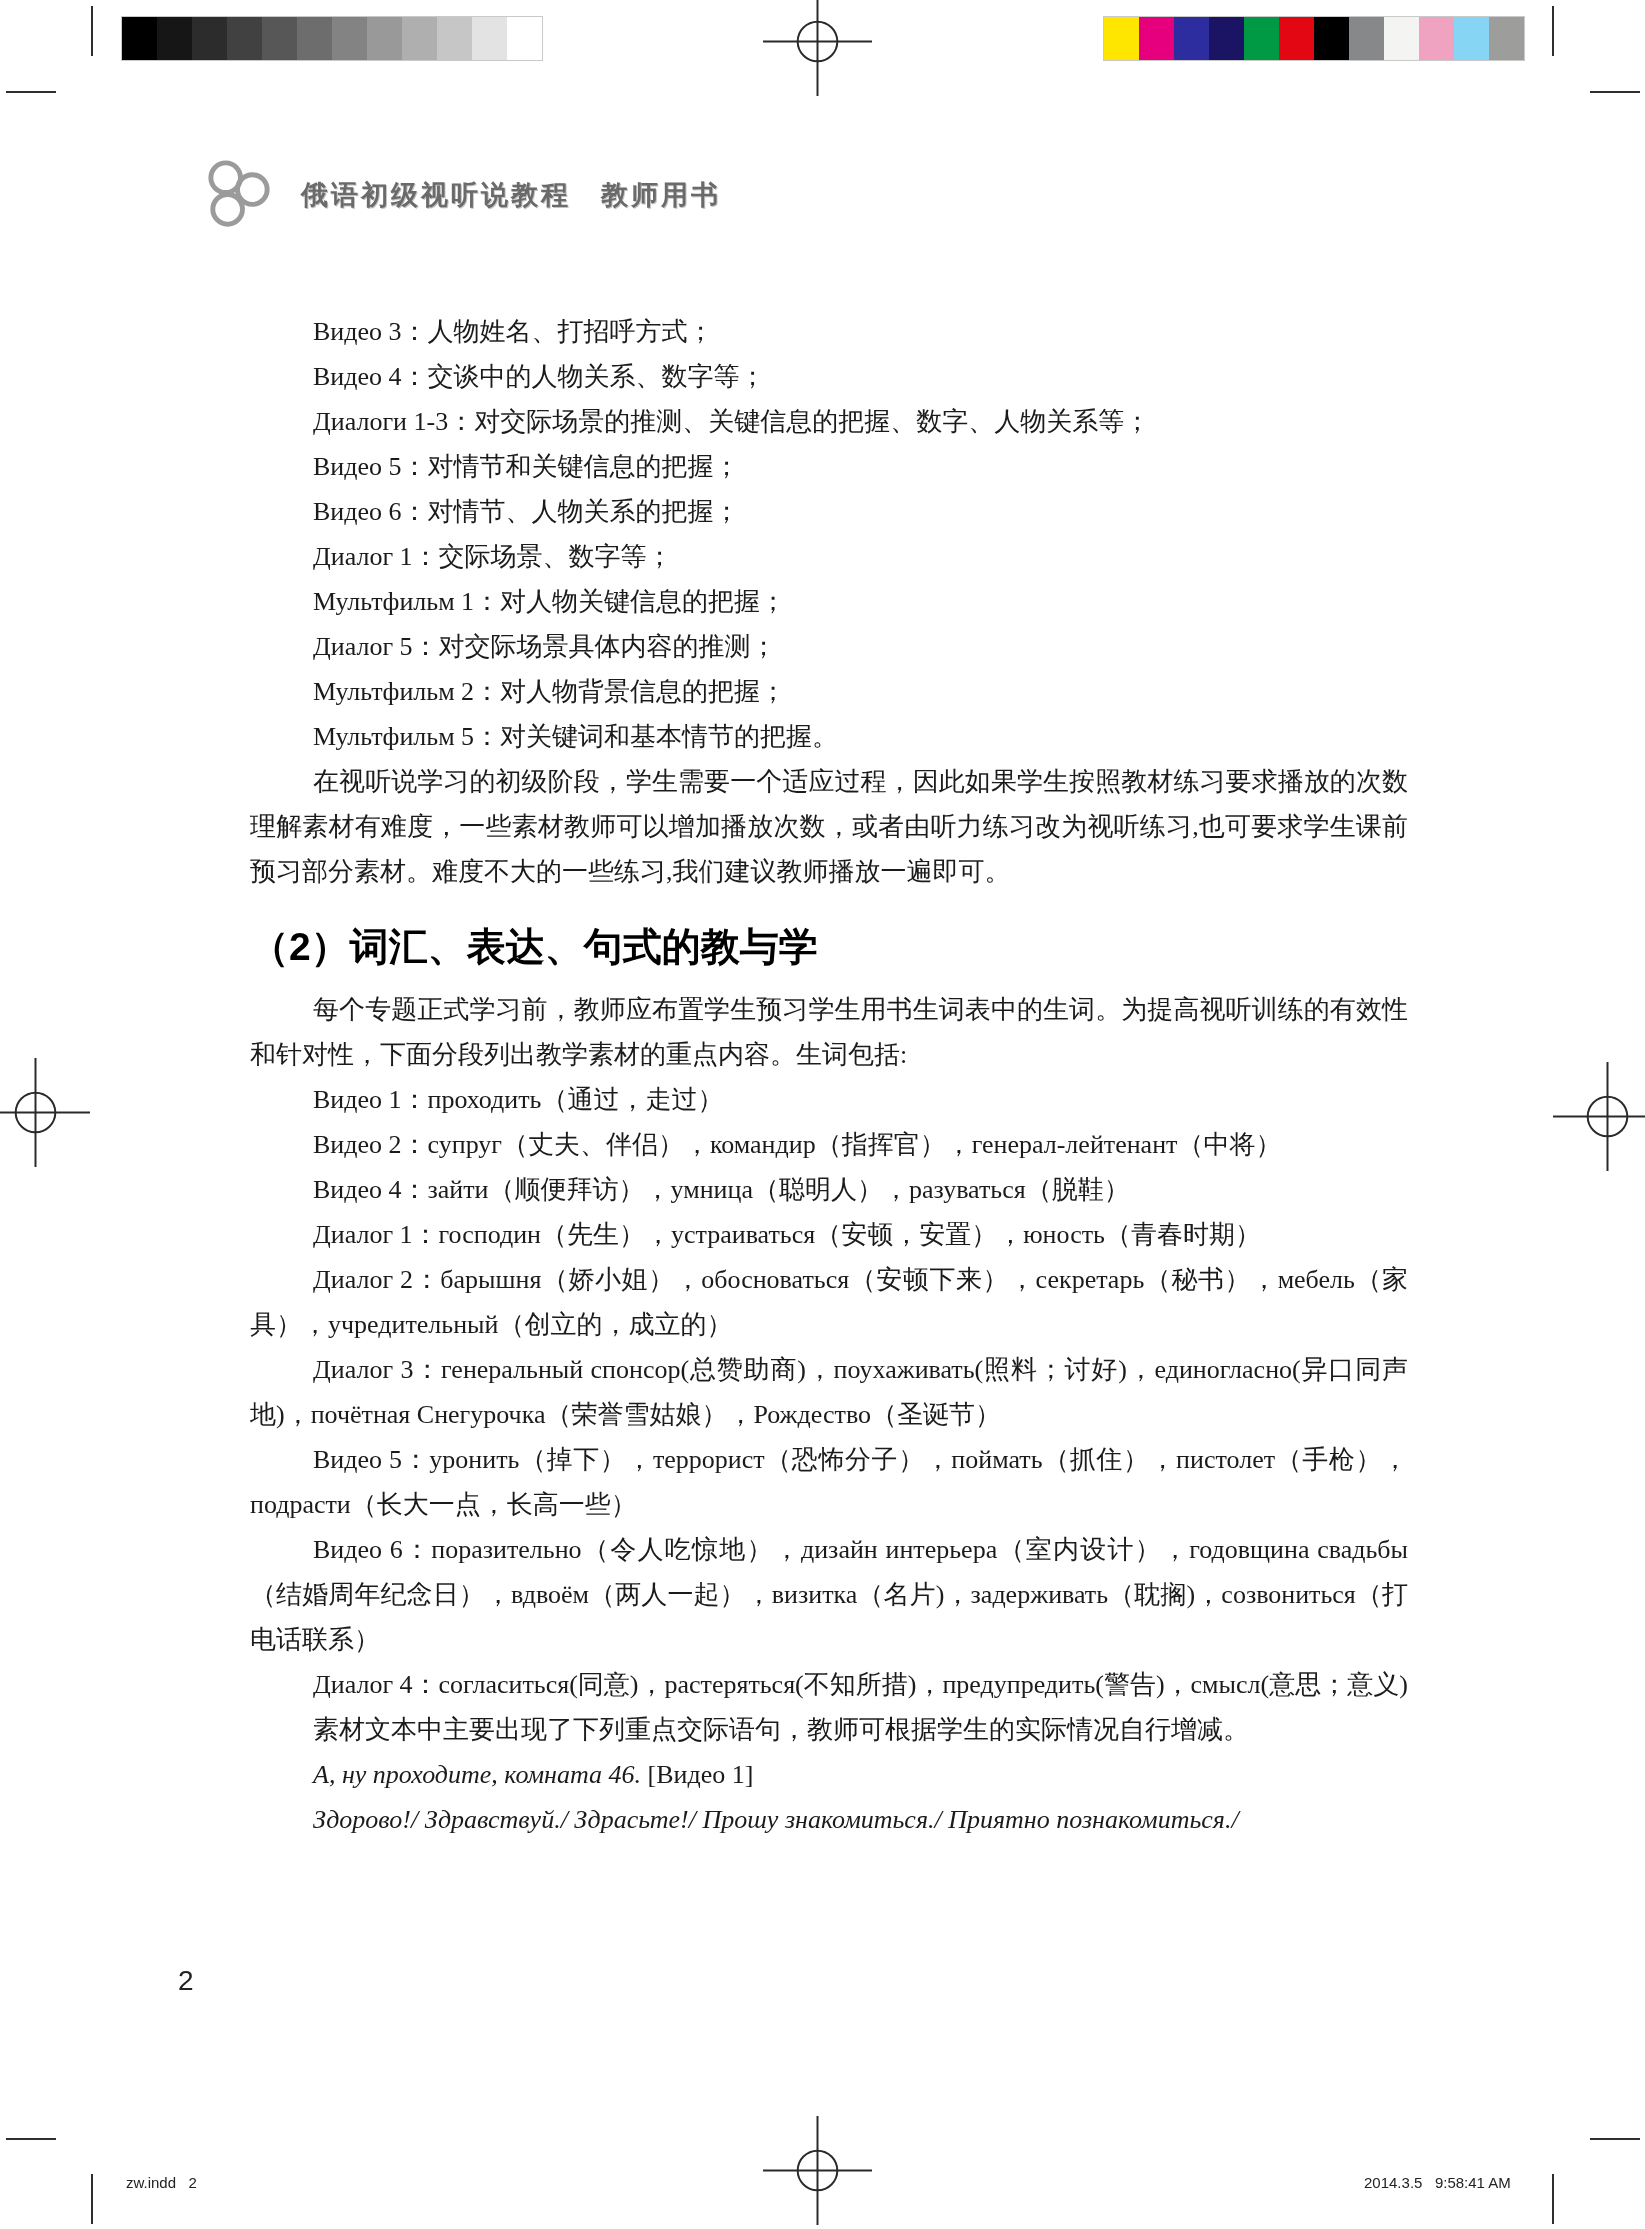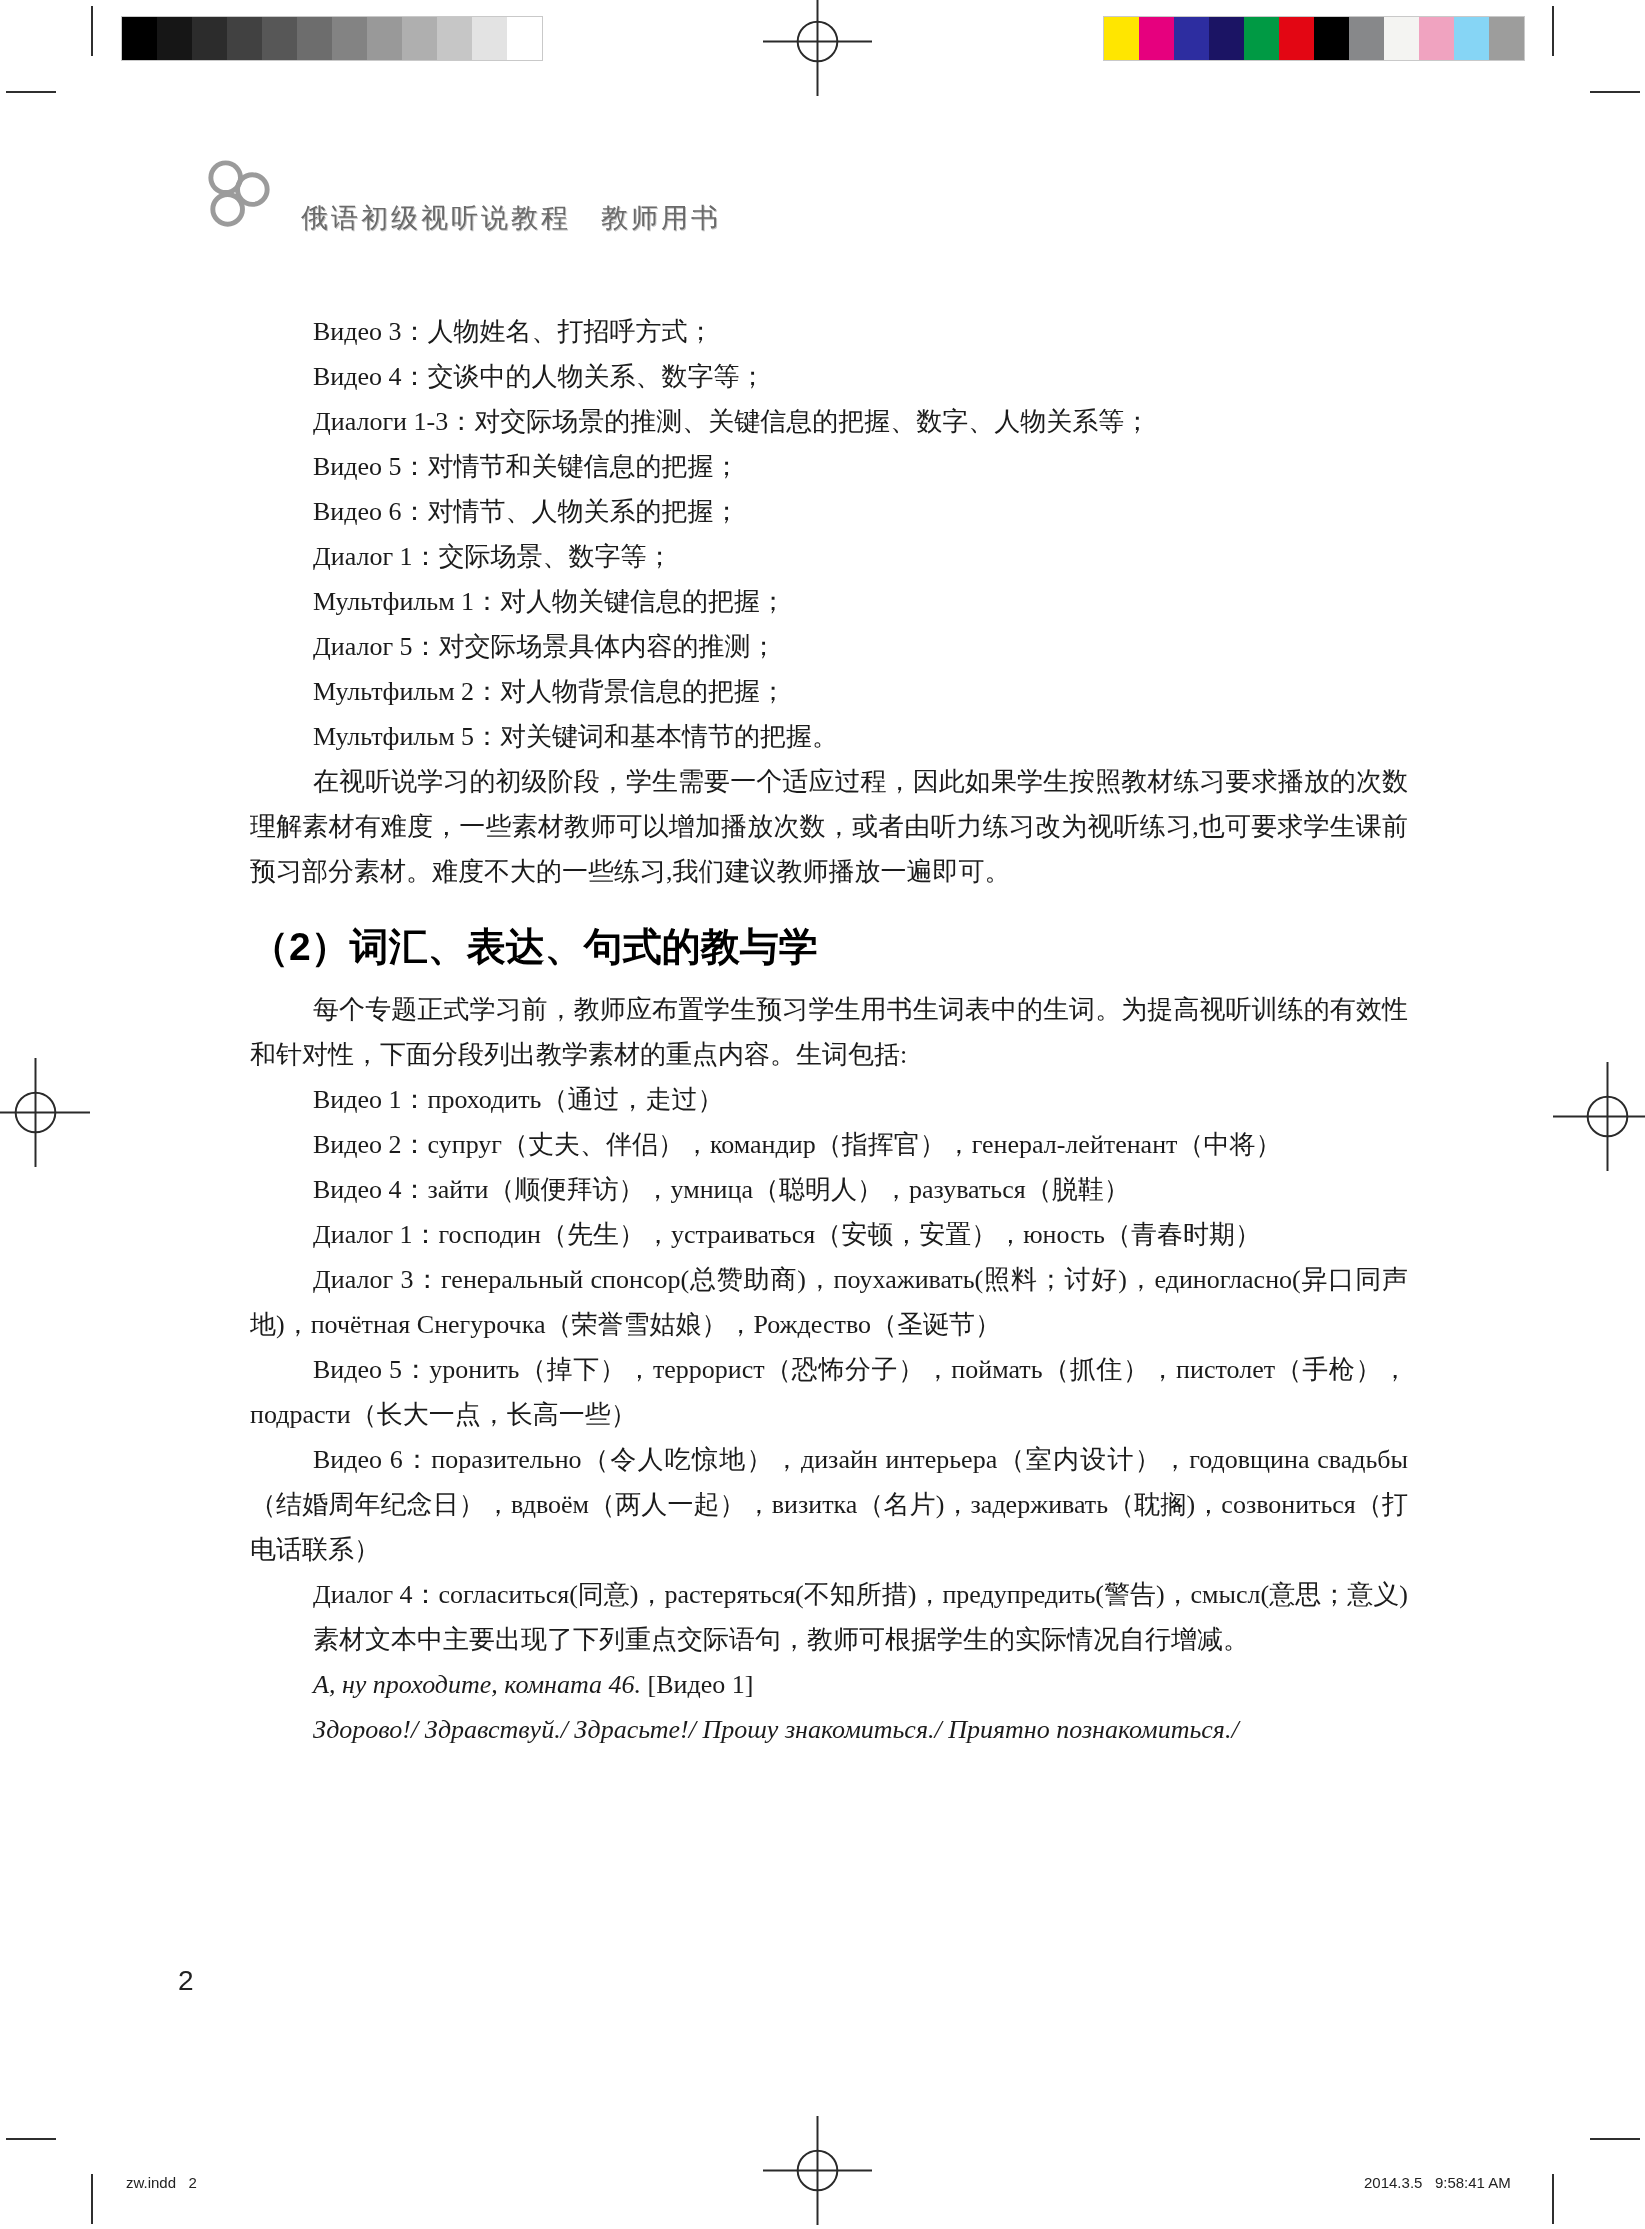--- a/index.html
+++ b/index.html
@@ -30,23 +30,23 @@
   
   .crop { position: absolute; background: #2f2f2f; }
   .crop-v { width: 2px; height: 50px; }
   .crop-h { width: 50px; height: 2px; }
 
   
   .logo { position: absolute; left: 198px; top: 154px; }
   .book-title {
     position: absolute;
     left: 301px;
-    top: 200px;
-    font-family: "Liberation Sans", sans-serif;
-    font-weight: normal;
+    top: 177px;
+    font-family: "Liberation Sans", sans-serif;
+    font-weight: bold;
     font-size: 27px;
     letter-spacing: 3px;
     color: #6a6a6a;
     text-shadow: 1px 1px 0 #c4c4c4;
     white-space: pre;
   }
 
   
   .content {
     position: absolute;
@@ -189,20 +189,21 @@
     <p>在视听说学习的初级阶段，学生需要一个适应过程，因此如果学生按照教材练习要求播放的次数理解素材有难度，一些素材教师可以增加播放次数，或者由听力练习改为视听练习,也可要求学生课前预习部分素材。难度不大的一些练习,我们建议教师播放一遍即可。</p>
 
     <p class="heading">（2）词汇、表达、句式的教与学</p>
 
     <p>每个专题正式学习前，教师应布置学生预习学生用书生词表中的生词。为提高视听训练的有效性和针对性，下面分段列出教学素材的重点内容。生词包括:</p>
 
     <p>Видео 1：проходить（通过，走过）</p>
     <p>Видео 2：супруг（丈夫、伴侣），командир（指挥官），генерал-лейтенант（中将）</p>
     <p>Видео 4：зайти（顺便拜访），умница（聪明人），разуваться（脱鞋）</p>
     <p>Диалог 1：господин（先生），устраиваться（安顿，安置），юность（青春时期）</p>
+    <p>Диалог 2：барышня（娇小姐），обосноваться（安顿下来），секретарь（秘书），мебель（家具），учредительный（创立的，成立的）</p>
     <p>Диалог 3：генеральный спонсор(总赞助商)，поухаживать(照料；讨好)，единогласно(异口同声地)，почётная Снегурочка（荣誉雪姑娘），Рождество（圣诞节）</p>
     <p>Видео 5：уронить（掉下），террорист（恐怖分子），поймать（抓住），пистолет（手枪），подрасти（长大一点，长高一些）</p>
     <p>Видео 6：поразительно（令人吃惊地），дизайн интерьера（室内设计），годовщина свадьбы（结婚周年纪念日），вдвоём（两人一起），визитка（名片)，задерживать（耽搁)，созвониться（打电话联系）</p>
     <p>Диалог 4：согласиться(同意)，растеряться(不知所措)，предупредить(警告)，смысл(意思；意义)</p>
 
     <p class="gap-top">素材文本中主要出现了下列重点交际语句，教师可根据学生的实际情况自行增减。</p>
 
     <p><span class="ital">А, ну проходите, комната 46.</span><span> [Видео 1]</span></p>
     <p class="ital">Здорово!/ Здравствуй./ Здрасьте!/ Прошу знакомиться./ Приятно познакомиться./</p>
   </div>

